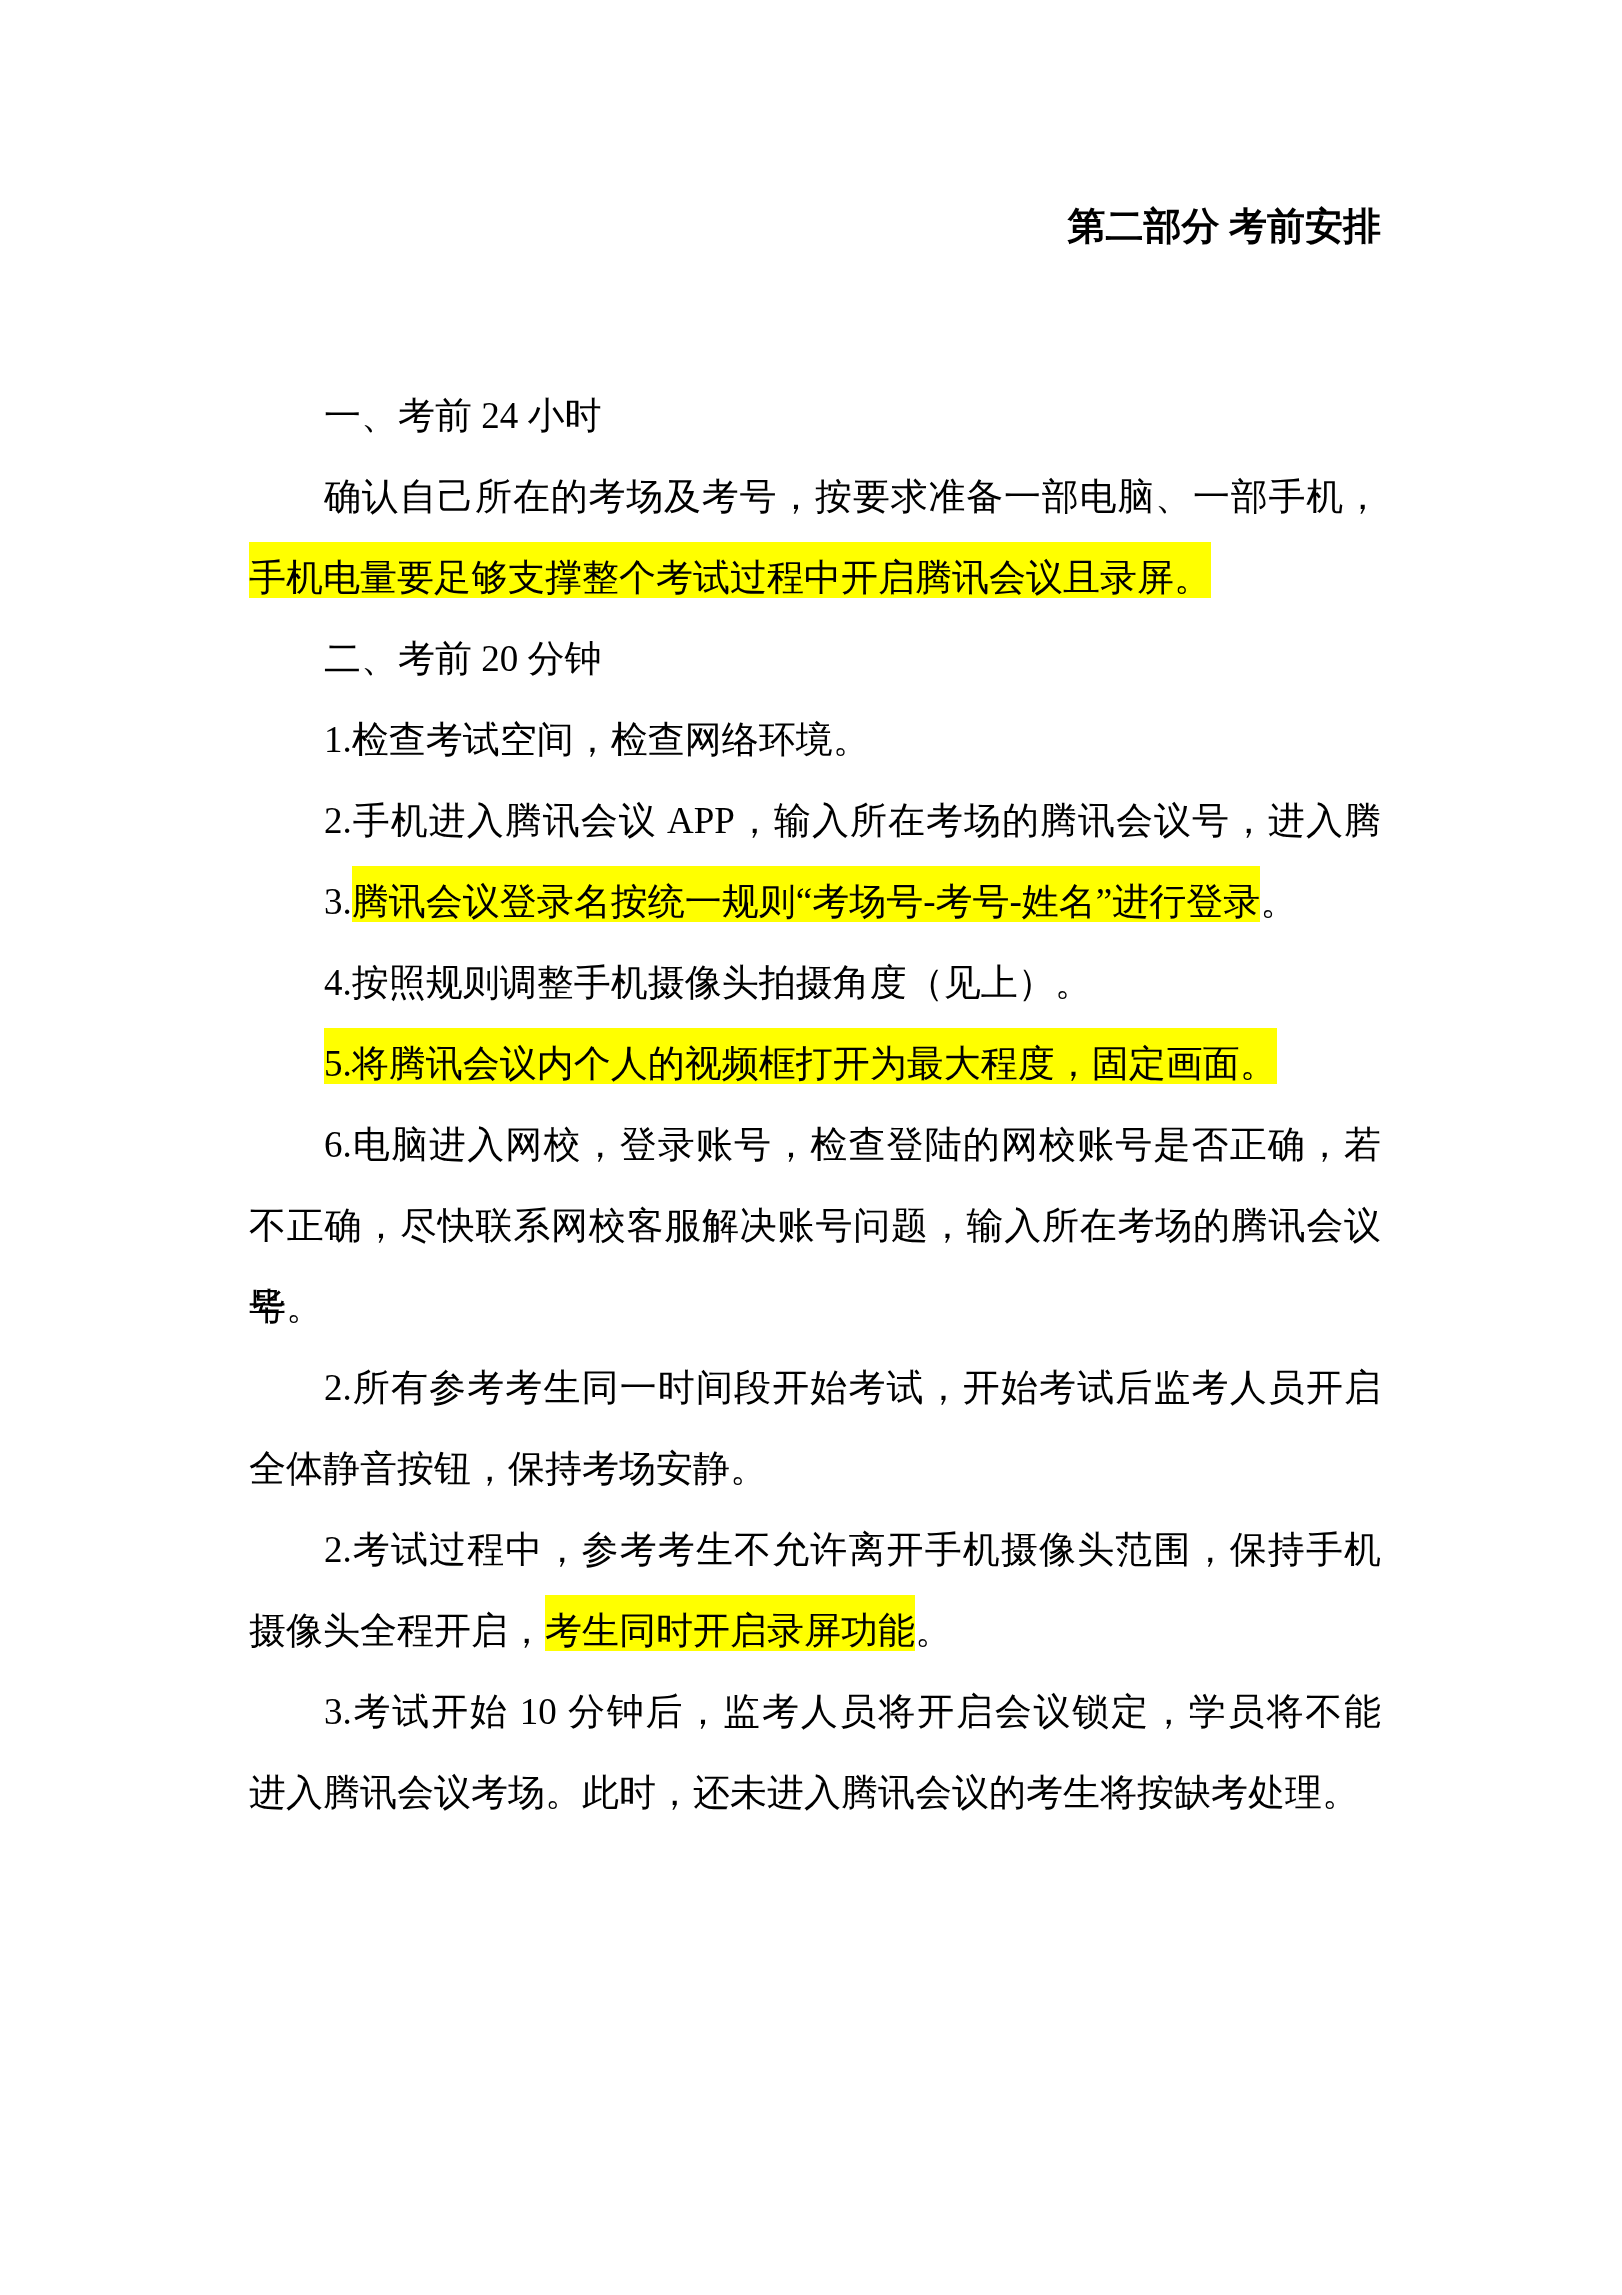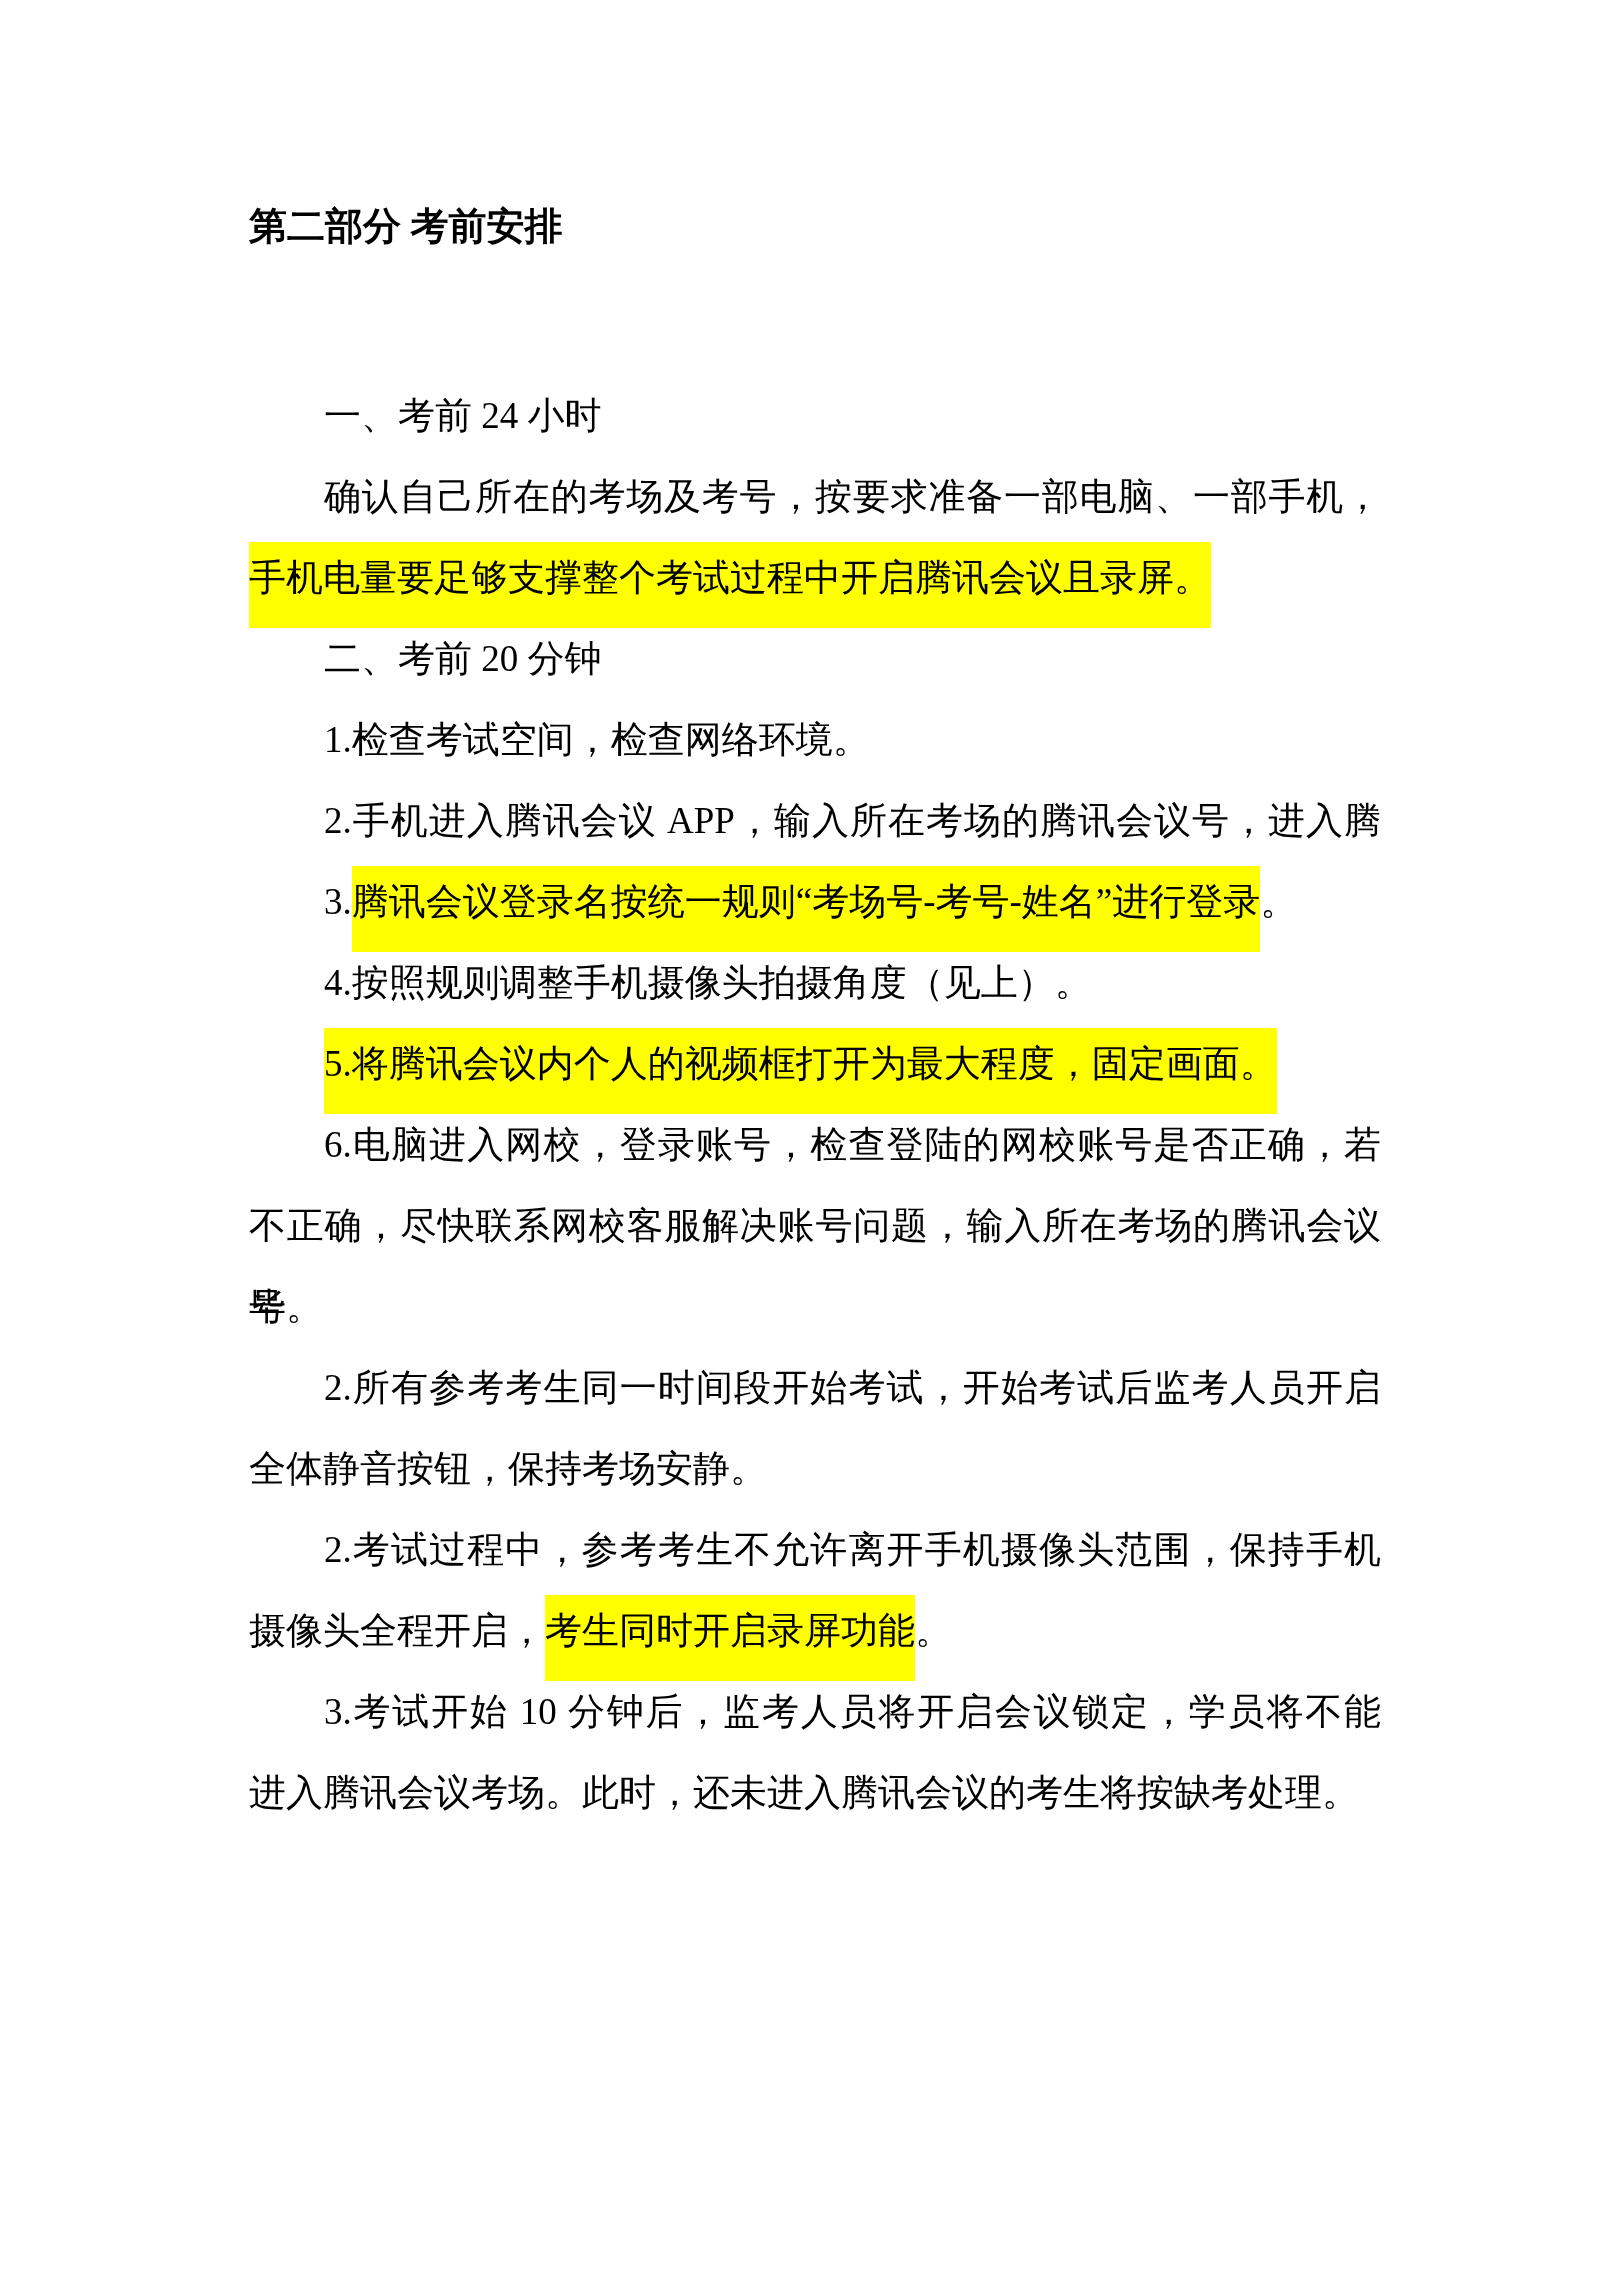--- a/index.html
+++ b/index.html
@@ -17,21 +17,21 @@
     font-family: "Liberation Serif", "DejaVu Serif", serif;
     overflow: hidden;
   }
   .doc-title {
     margin-left: 249px;
     width: 1132px;
     padding-top: 207px;
     font-size: 38px;
     line-height: 38px;
     font-weight: bold;
-    text-align: left;
+    text-align: right;
   }
   .doc-body {
     margin-left: 249px;
     margin-top: 130px;
     width: 1132px;
     font-size: 37px;
     line-height: 81px;
     text-align: left;
   }
   .ln {
@@ -44,21 +44,21 @@
   .just {
     text-align: justify;
     text-align-last: justify;
   }
   .h {
     font-weight: normal;
   }
   .hl {
     background: #ffff00;
     padding-top: 15px;
-    padding-bottom: 30px;
+    padding-bottom: 0;
   }
 </style>
 </head>
 <body>
 
 <div class="page">
 
   <div class="doc-title">第二部分 考前安排</div>
 
   <div class="doc-body">

